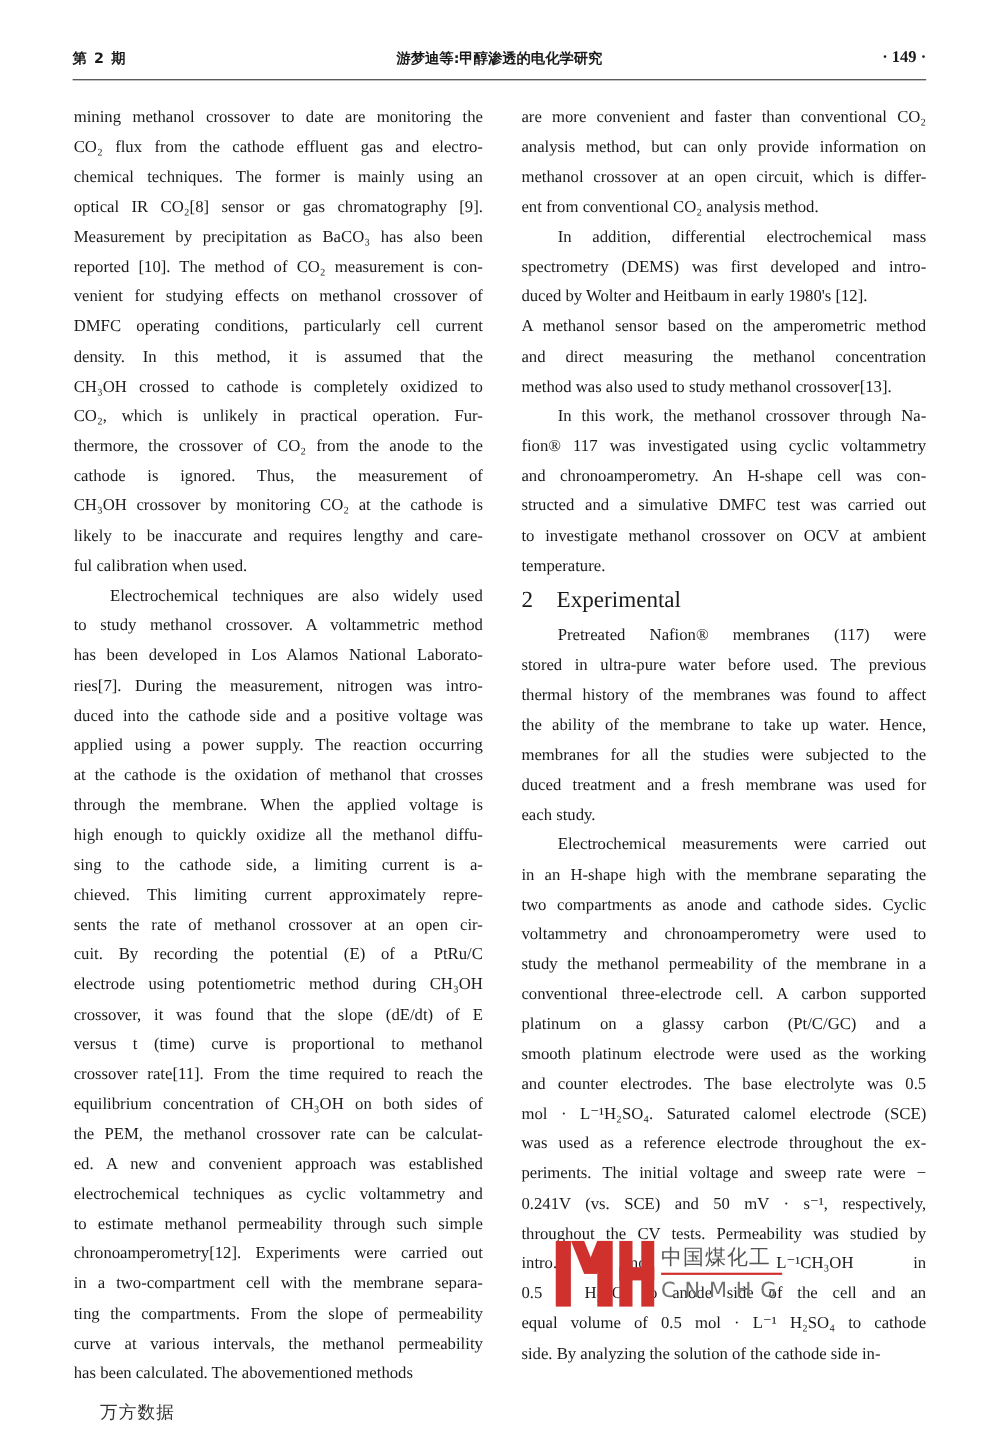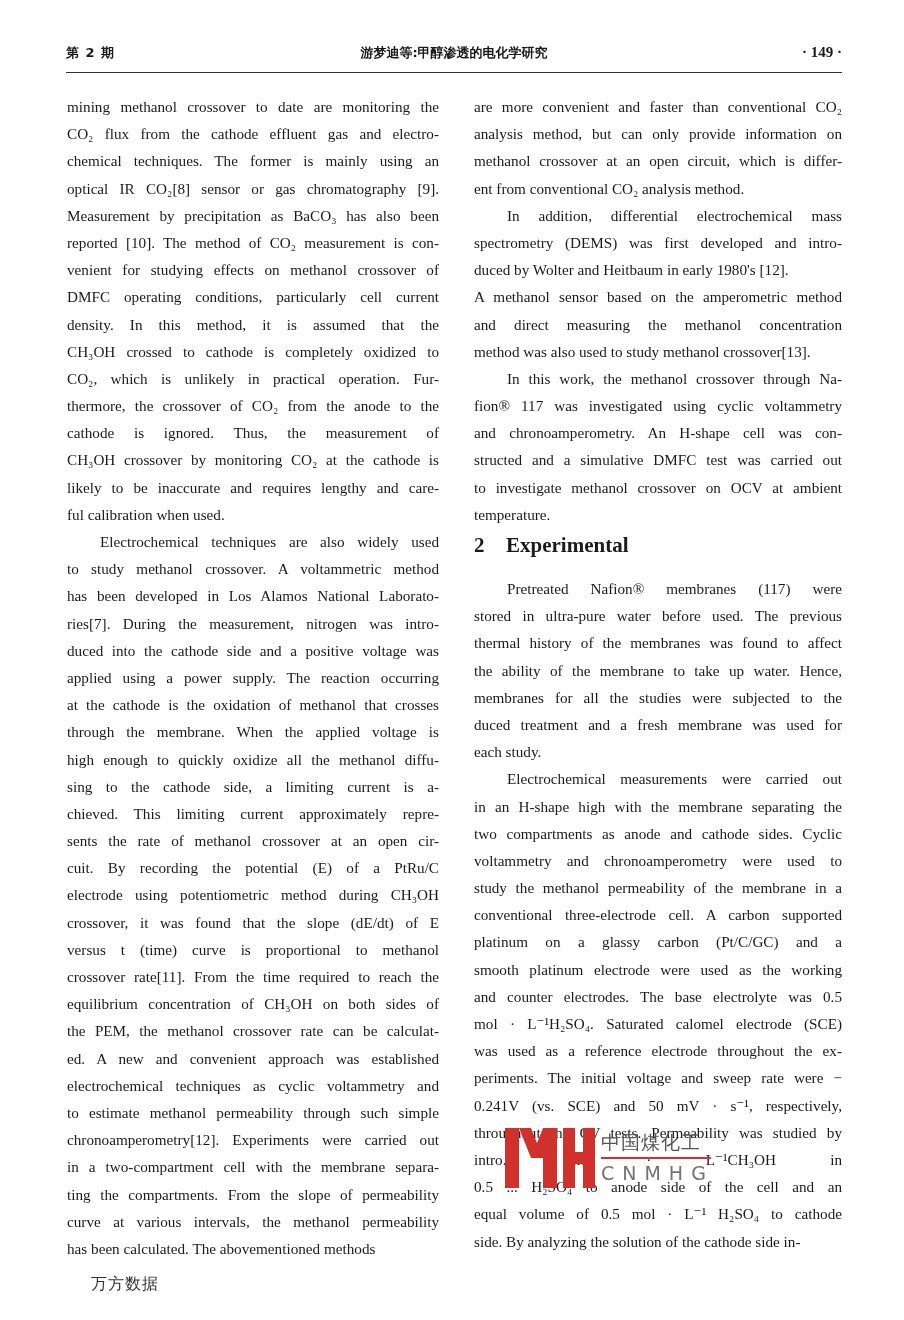--- a/index.html
+++ b/index.html
@@ -10,21 +10,21 @@
   .h-center { position: absolute; left: 0; right: 0; top: 0; text-align: center; font-family: "DejaVu Sans", sans-serif; font-size: 13px; font-weight: bold; }
   .h-right { position: absolute; right: 0; top: 0; font-size: 15px; font-weight: bold; }
   .rule { position: absolute; top: 72px; left: 66px; width: 776px; height: 0; border-top: 1.5px solid #333; }
 
   .col { position: absolute; top: 93px; width: 372px; font-size: 15.2px; line-height: 27.2px; text-align: justify; }
   .col.left { left: 67px; }
   .col.right { left: 474px; width: 368px; }
   .col .line { display: block; text-align: justify; text-align-last: justify; white-space: nowrap; height: 27.2px; }
   .col .line.last { text-align-last: left; }
   .col .line.ind { padding-left: 33px; }
-  .section-h { font-weight: bold; font-size: 21px; height: 30px; line-height: 30px; margin: 2px 0 15px 0; white-space: nowrap; }
+  .section-h { font-weight: normal; font-size: 21px; height: 30px; line-height: 30px; margin: 2px 0 4px 0; white-space: nowrap; }
   .section-h .num { display: inline-block; width: 32px; }
 
   .footer { position: absolute; left: 91px; top: 1274px; font-family: Liberation Serif, serif; font-size: 16px; color: #333; letter-spacing: 1px; }
 
   .watermark { position: absolute; left: 505px; top: 1128px; width: 215px; height: 65px; }
   .wm-mark { position: absolute; left: 0; top: 0; width: 90px; height: 60px; }
   .wm-cn { position: absolute; left: 96px; top: 2px; font-family: "DejaVu Sans", sans-serif; font-size: 19px; color: #555; letter-spacing: 1px; white-space: nowrap; background: rgba(255,255,255,0.0); }
   .wm-line { position: absolute; left: 96px; top: 29px; width: 110px; height: 2px; background: #d0312d; }
   .wm-en { position: absolute; left: 96px; top: 34px; font-family: "DejaVu Sans", sans-serif; font-size: 19px; color: #737373; letter-spacing: 8px; white-space: nowrap; }
 </style>

